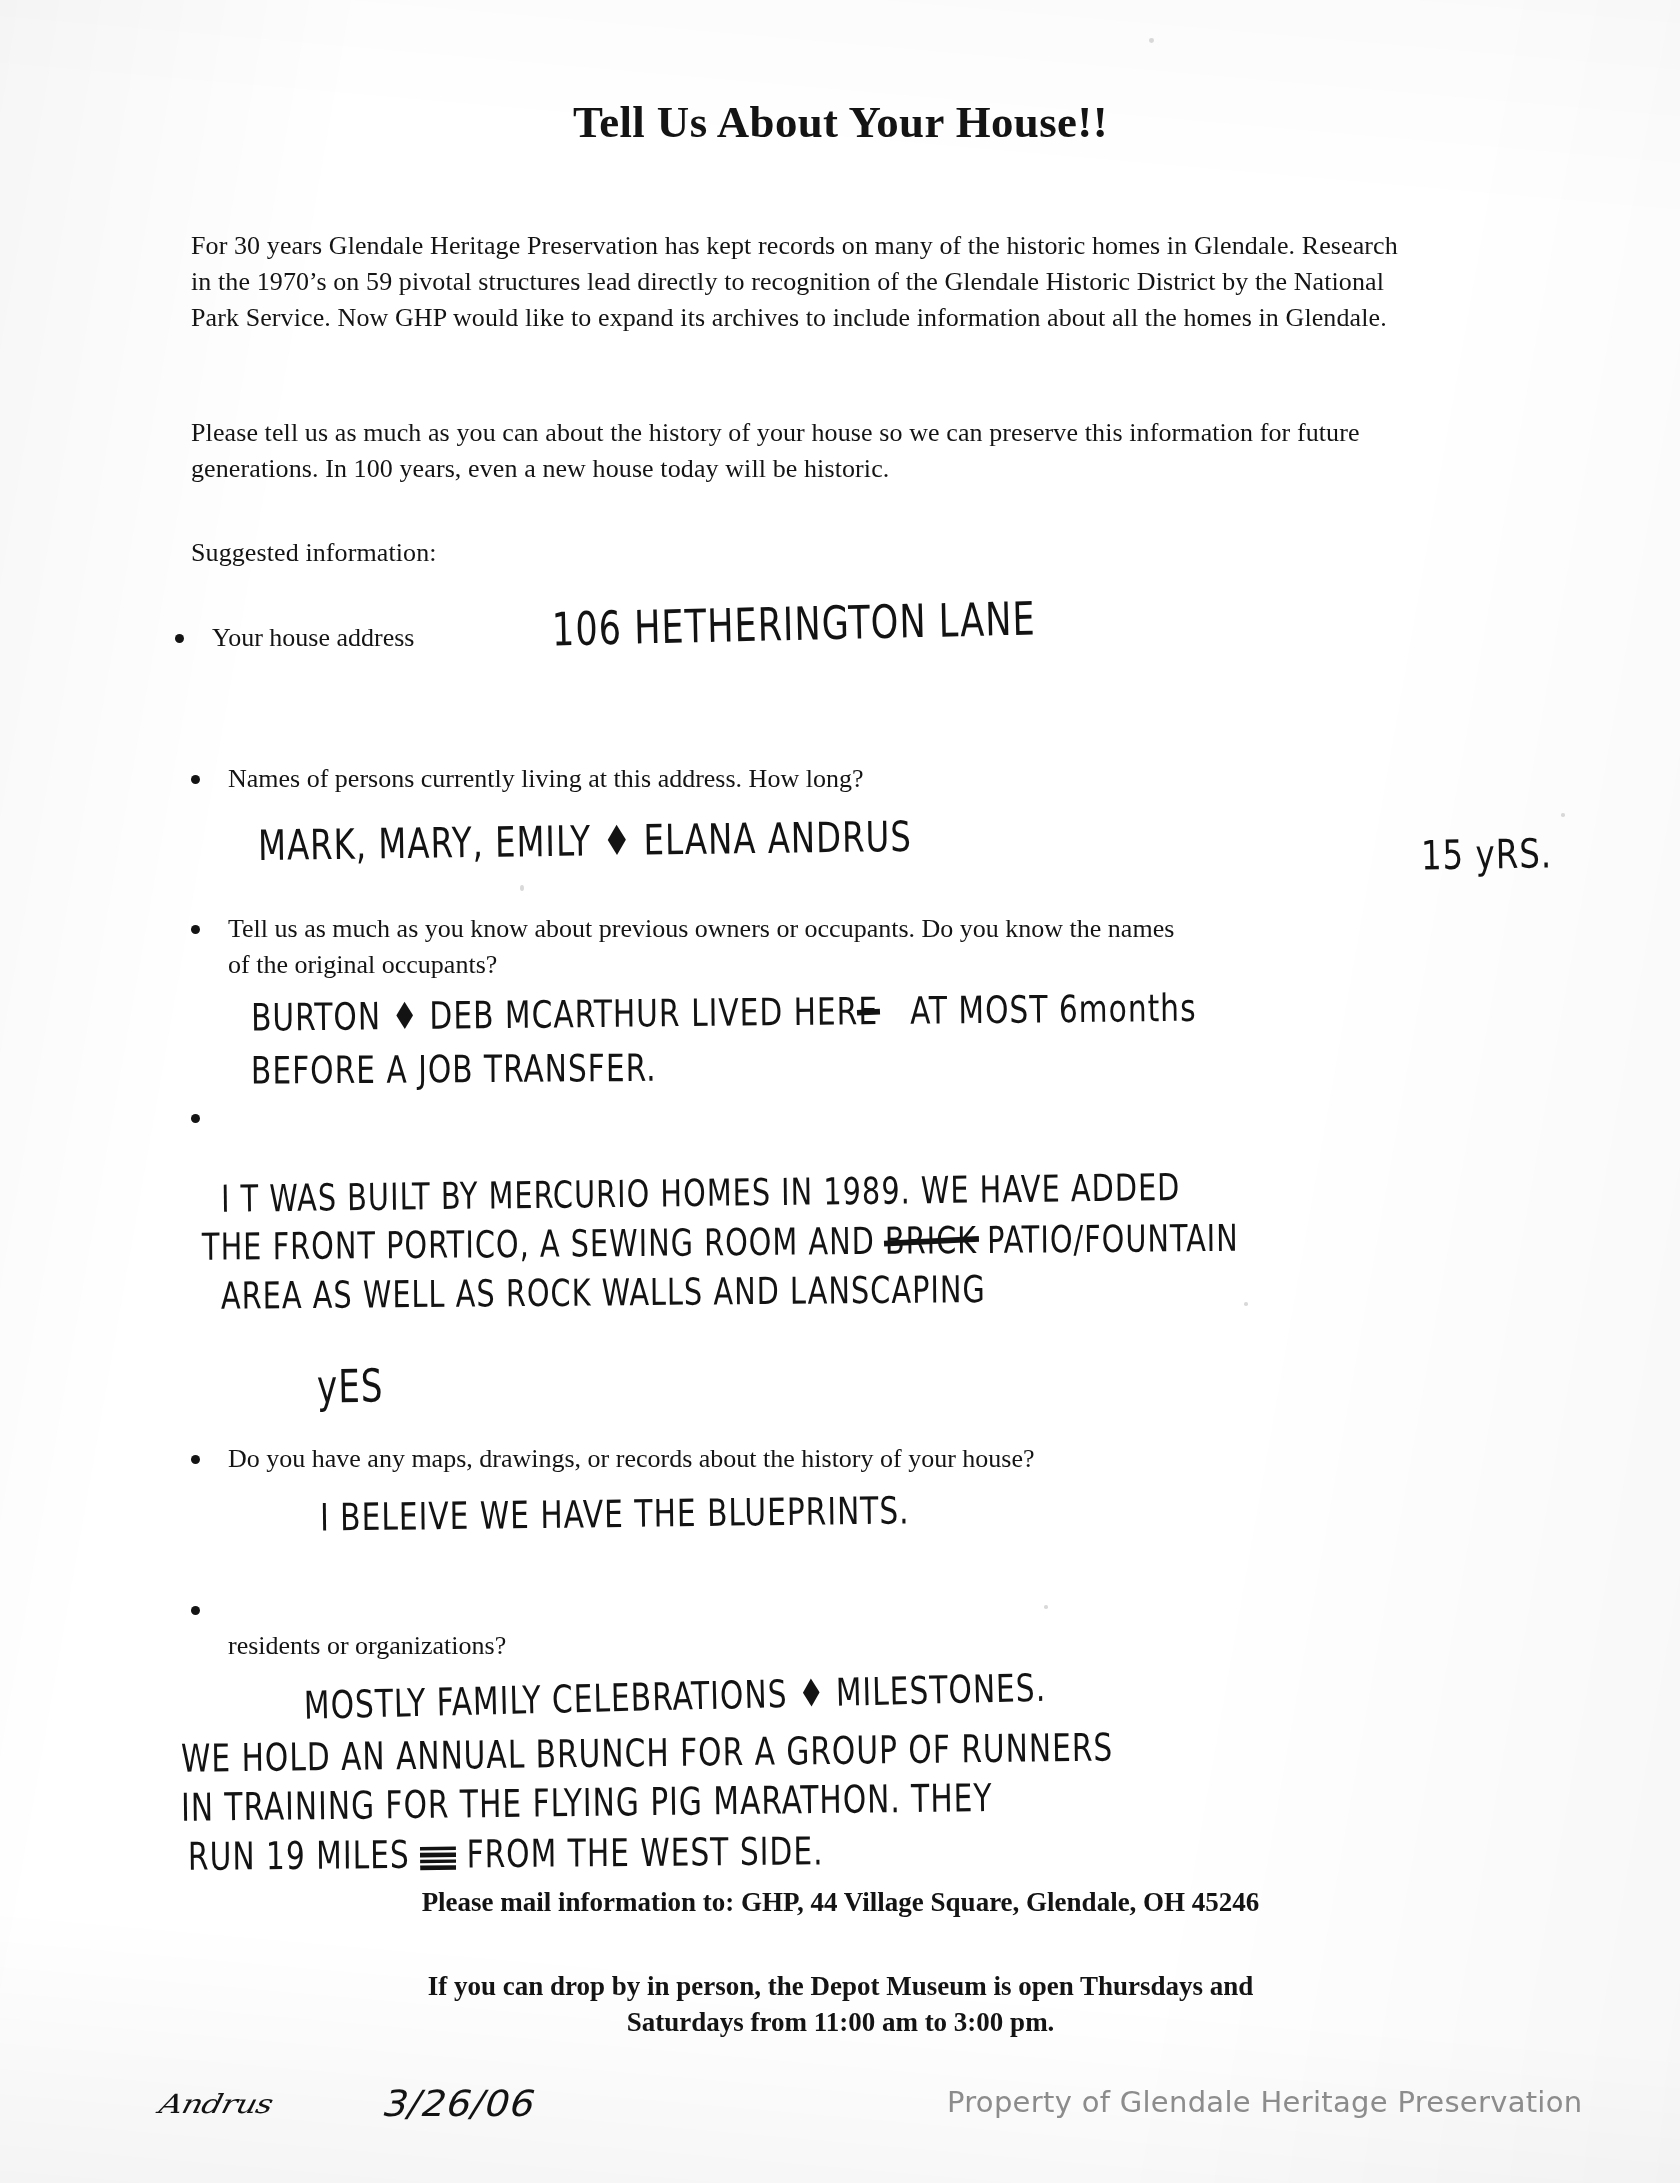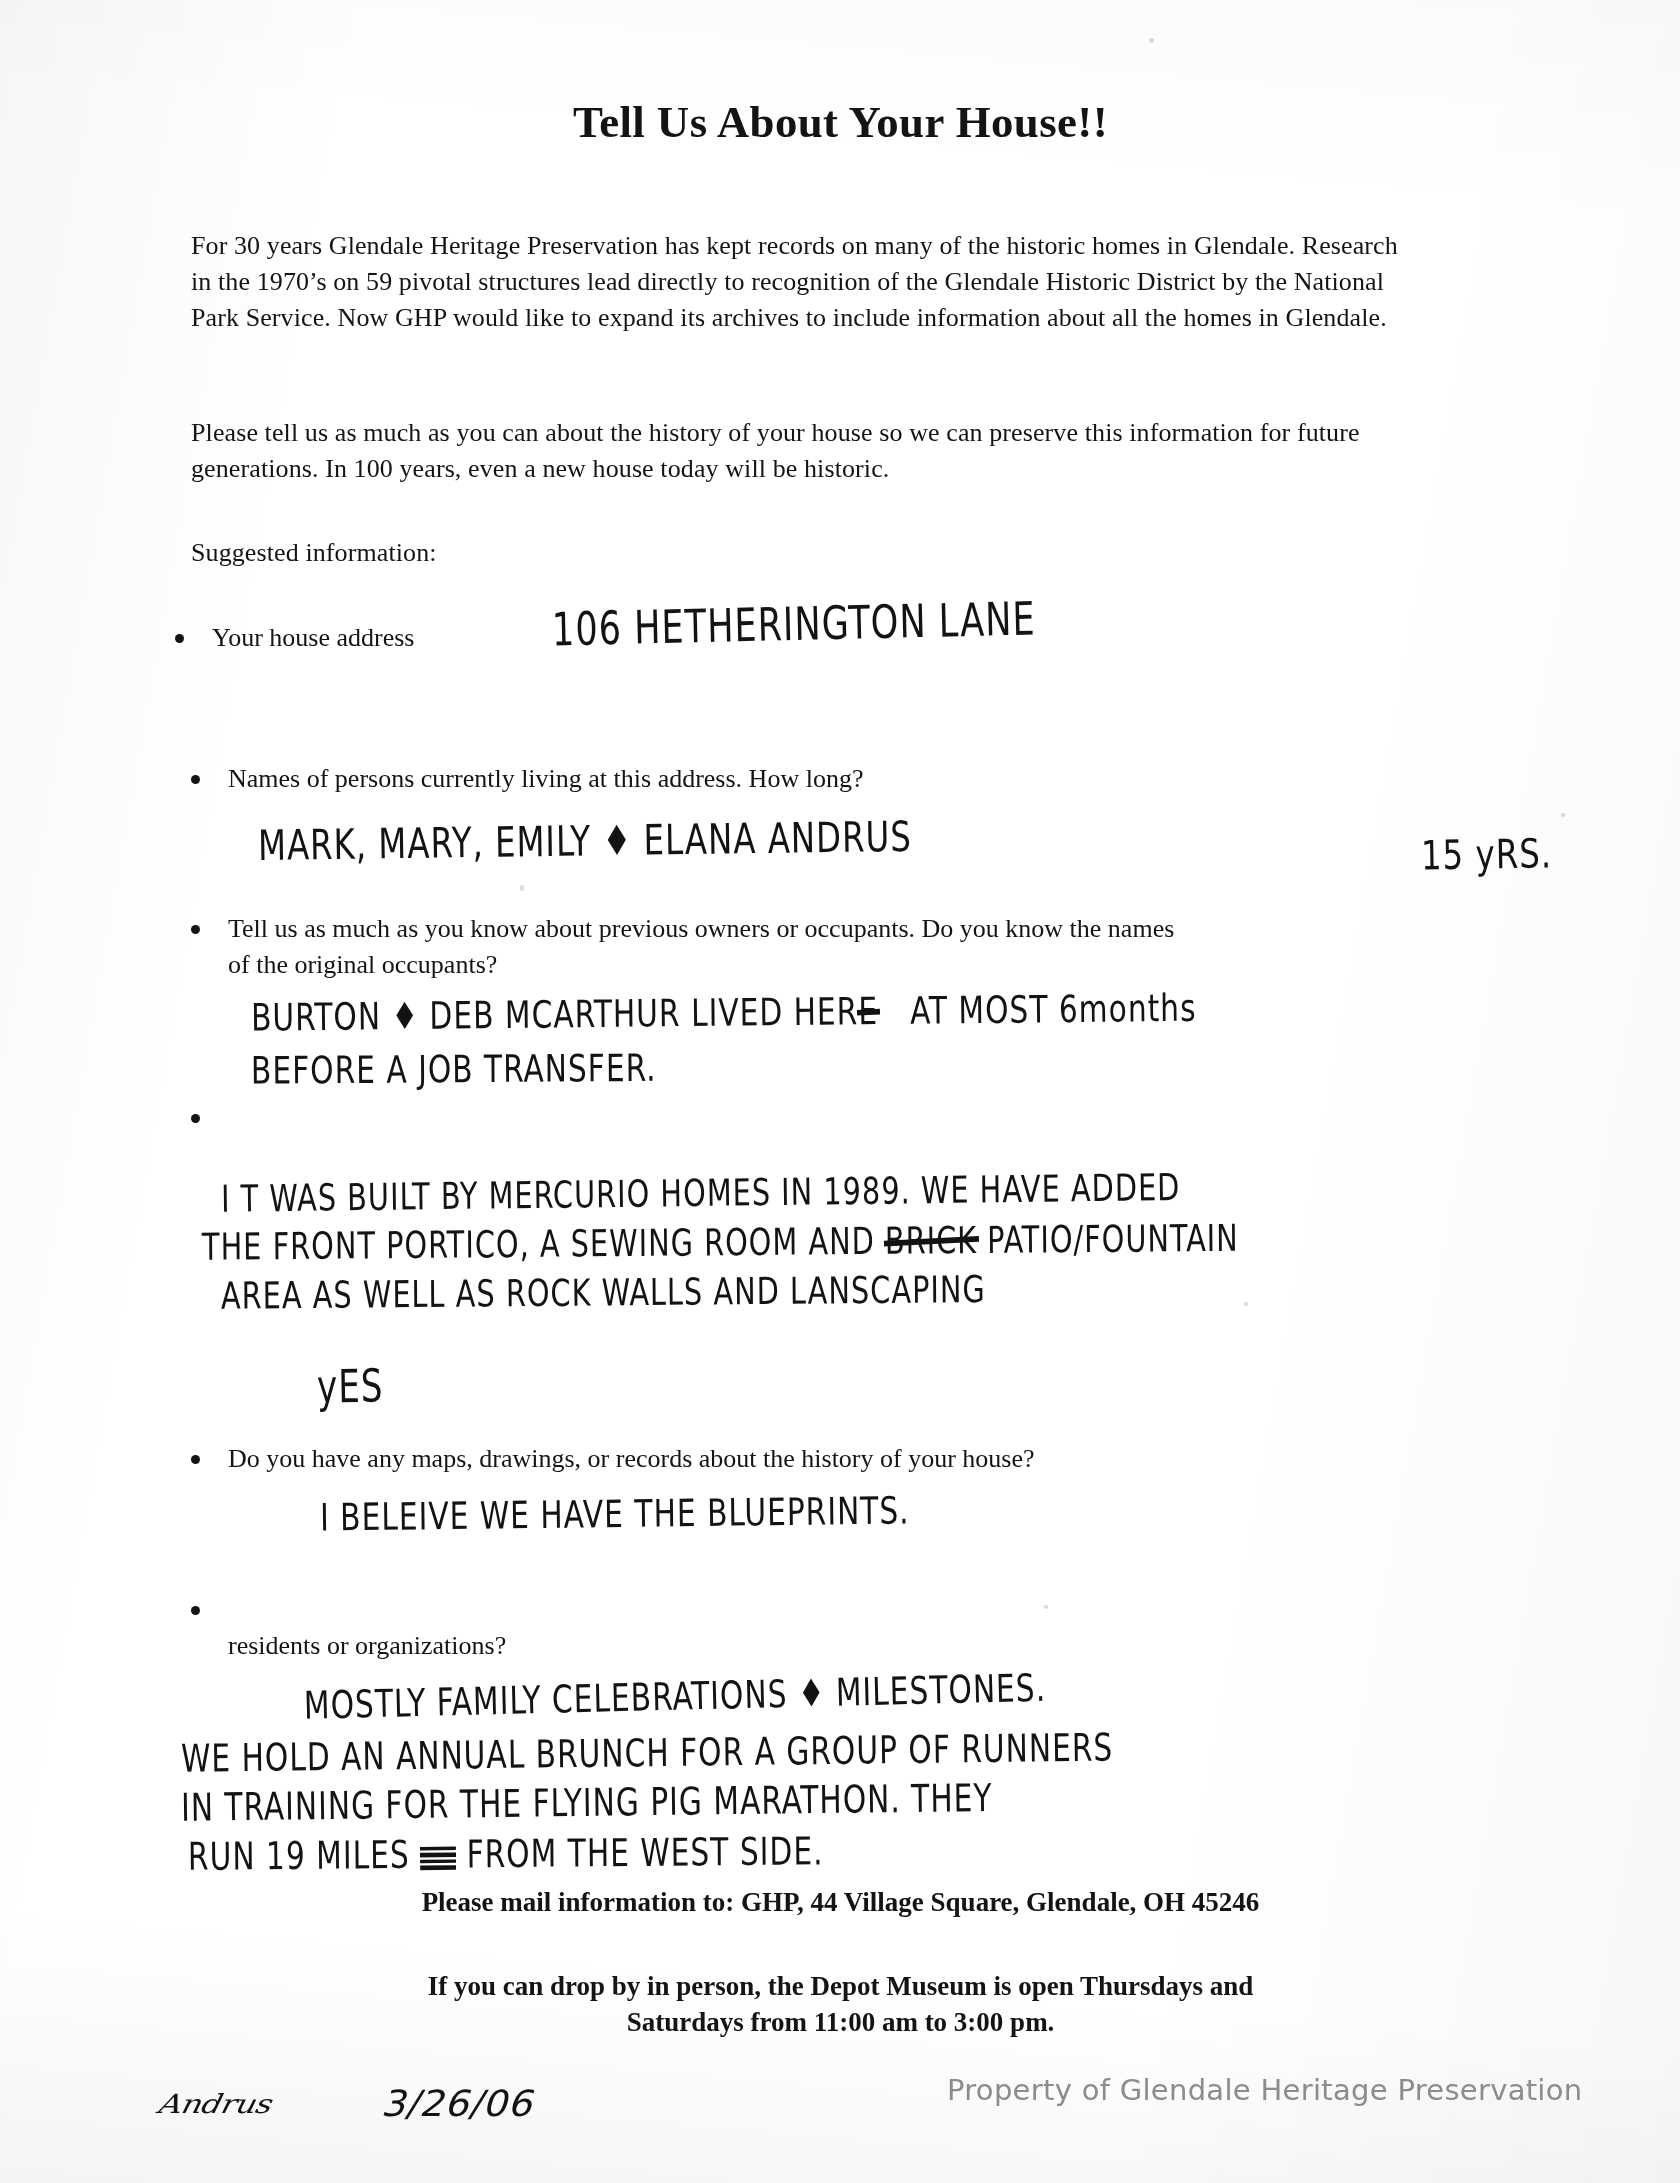--- a/index.html
+++ b/index.html
@@ -140,20 +140,21 @@
     letter-spacing: 0.7px;
   }
 
   
   .watermark {
     position: absolute;
     font-family: "DejaVu Sans", sans-serif;
     font-size: 29px;
     color: #8c8c8c;
     letter-spacing: 0.3px;
+    margin-top: 12px;
   }
 </style>
 </head>
 <body>
 
 <div class="page">
 
   <div class="scan-tint"></div>
 
   <div class="speck" style="left:1149px; top:38px; width:4.9px; height:4.9px;"></div>

